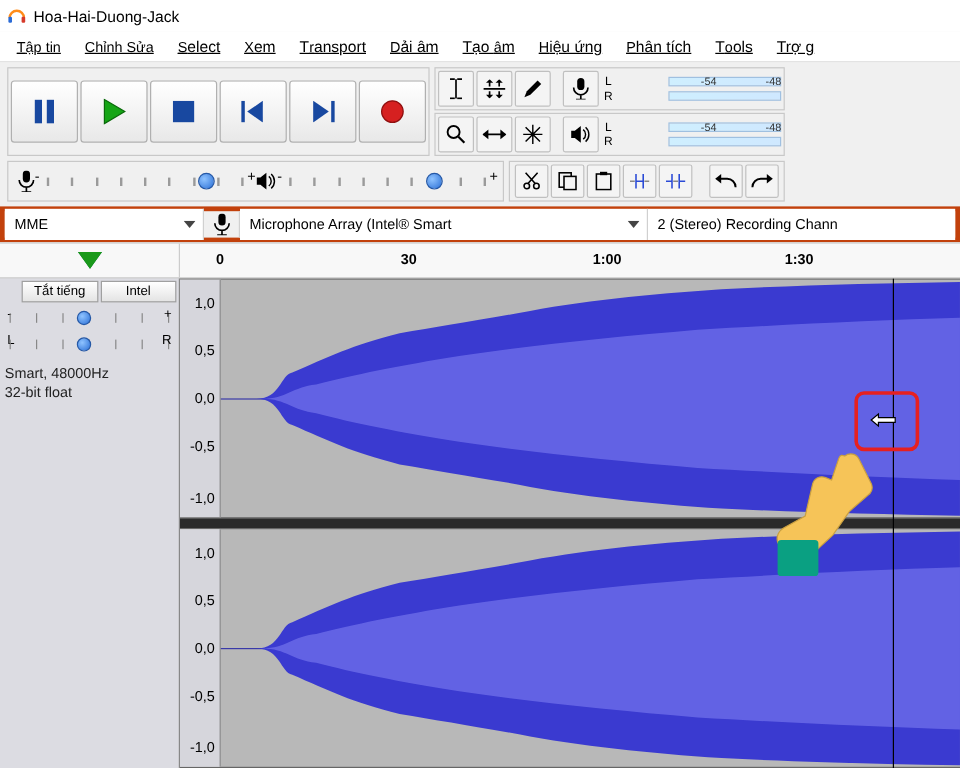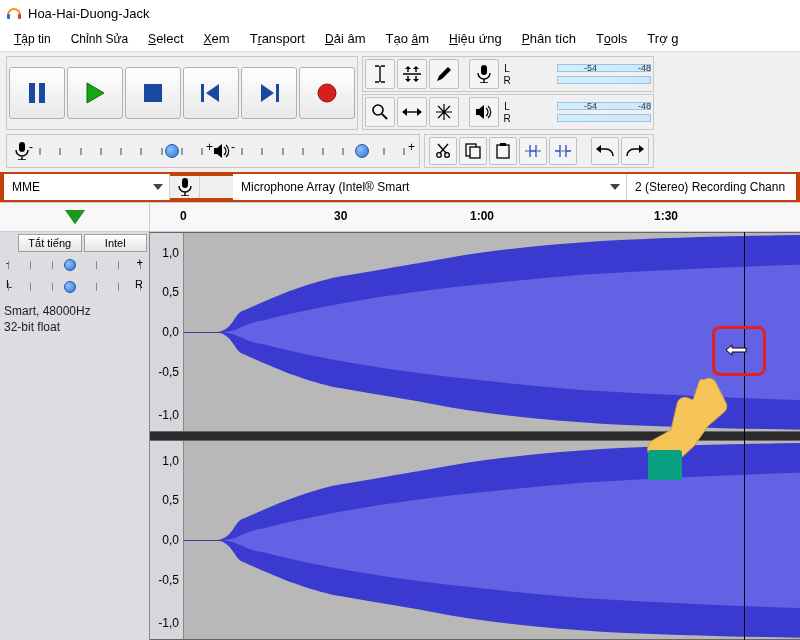--- a/index.html
+++ b/index.html
@@ -3,21 +3,21 @@
 <meta charset="utf-8">
 <style>
 * { box-sizing: border-box; margin: 0; padding: 0; font-family: Tahoma, Arial, sans-serif; font-size: 12px; }
 body { background: #f0f0f0; width: 800px; height: 640px; overflow: hidden; user-select: none; }
 
 .titlebar { background: #fff; height: 26px; display: flex; align-items: center; padding: 0 6px; gap: 6px; text-align: center; }
 .titlebar .logo { width: 16px; height: 16px; }
 .titlebar .title { font-size: 13px; color: #000; }
 
 .menubar { background: #fff; height: 26px; display: flex; align-items: center; padding: 0 4px; gap: 0; border-bottom: 1px solid #dcdcdc; }
-.menubar .menu-item { padding: 4px 10px; cursor: default; font-size: 13px; }
+.menubar .menu-item { padding: 4px 10px; cursor: default; font-size: 13px; text-decoration: underline; }
 .menubar .menu-item .ul { text-decoration: underline; }
 
 .toolbar-row { background: #f0f0f0; display: flex; align-items: stretch; gap: 4px; padding: 4px 6px; }
 .panel { background: #f0f0f0; border: 1px solid #c8c8c8; display: flex; align-items: center; padding: 2px; gap: 2px; }
 .transport-btn { width: 56px; height: 52px; background: linear-gradient(#fff,#e8e8e8); border: 1px solid #b0b0b0; border-radius: 3px; display: flex; align-items: center; justify-content: center; cursor: pointer; }
 .tool-btn { width: 30px; height: 30px; background: #f4f4f4; border: 1px solid #c0c0c0; border-radius: 2px; display: flex; align-items: center; justify-content: center; cursor: pointer; }
 .tool-btn.small { width: 28px; height: 28px; }
 .meter-row { display: flex; align-items: center; gap: 4px; }
 .meter-label { width: 12px; font-size: 10px; text-align:center; }
 .meter-bar { width: 94px; height: 8px; background: linear-gradient(to right,#cfefff,#cfe8ff); border: 1px solid #a0c0e0; position: relative; margin-left: 40px; }
@@ -315,39 +315,39 @@
     <svg class="caret" width="10" height="6">
         <polygon points="0,0 10,0 5,6" fill="#444"></polygon>
       </svg>
   </div>
   <div style="width:30px;display:flex;align-items:center;justify-content:center;border-right:1px solid #d0d0d0;height:100%;">
     <svg width="14" height="18">
         <rect x="4" y="0" width="6" height="10" rx="3" fill="#000"></rect>
         <path d="M1 8a6 6 0 0 0 12 0M7 14v4M3 18h8" stroke="#000" stroke-width="1.4" fill="none"></path>
       </svg>
   </div>
-  <div class="dropdown" style="width:394px;margin-left:33px;">
+  <div class="dropdown" style="width:340px;">
     <span>Microphone Array (Intel® Smart</span>
     <svg class="caret" width="10" height="6">
         <polygon points="0,0 10,0 5,6" fill="#444"></polygon>
       </svg>
   </div>
   <div class="dropdown" style="flex:1;border-right:none;">
     <span>2 (Stereo) Recording Chann</span>
   </div>
 </div>
 
 <div class="timeline-row">
   <div class="timeline-left">
       <div class="play-triangle"></div>
     </div>
   <div class="ruler">
     <span class="tick" style="left:30px">0</span>
     <span class="tick" style="left:184px">30</span>
-    <span class="tick" style="left:320px">1:00</span>
+    <span class="tick" style="left:344px">1:00</span>
     <span class="tick" style="left:504px">1:30</span>
   </div>
 </div>
 
 <div class="tracks">
   <div class="track-header">
     <div class="row">
       <div class="mini-btn">Tắt tiếng</div>
       <div class="mini-btn">Intel</div>
     </div>

